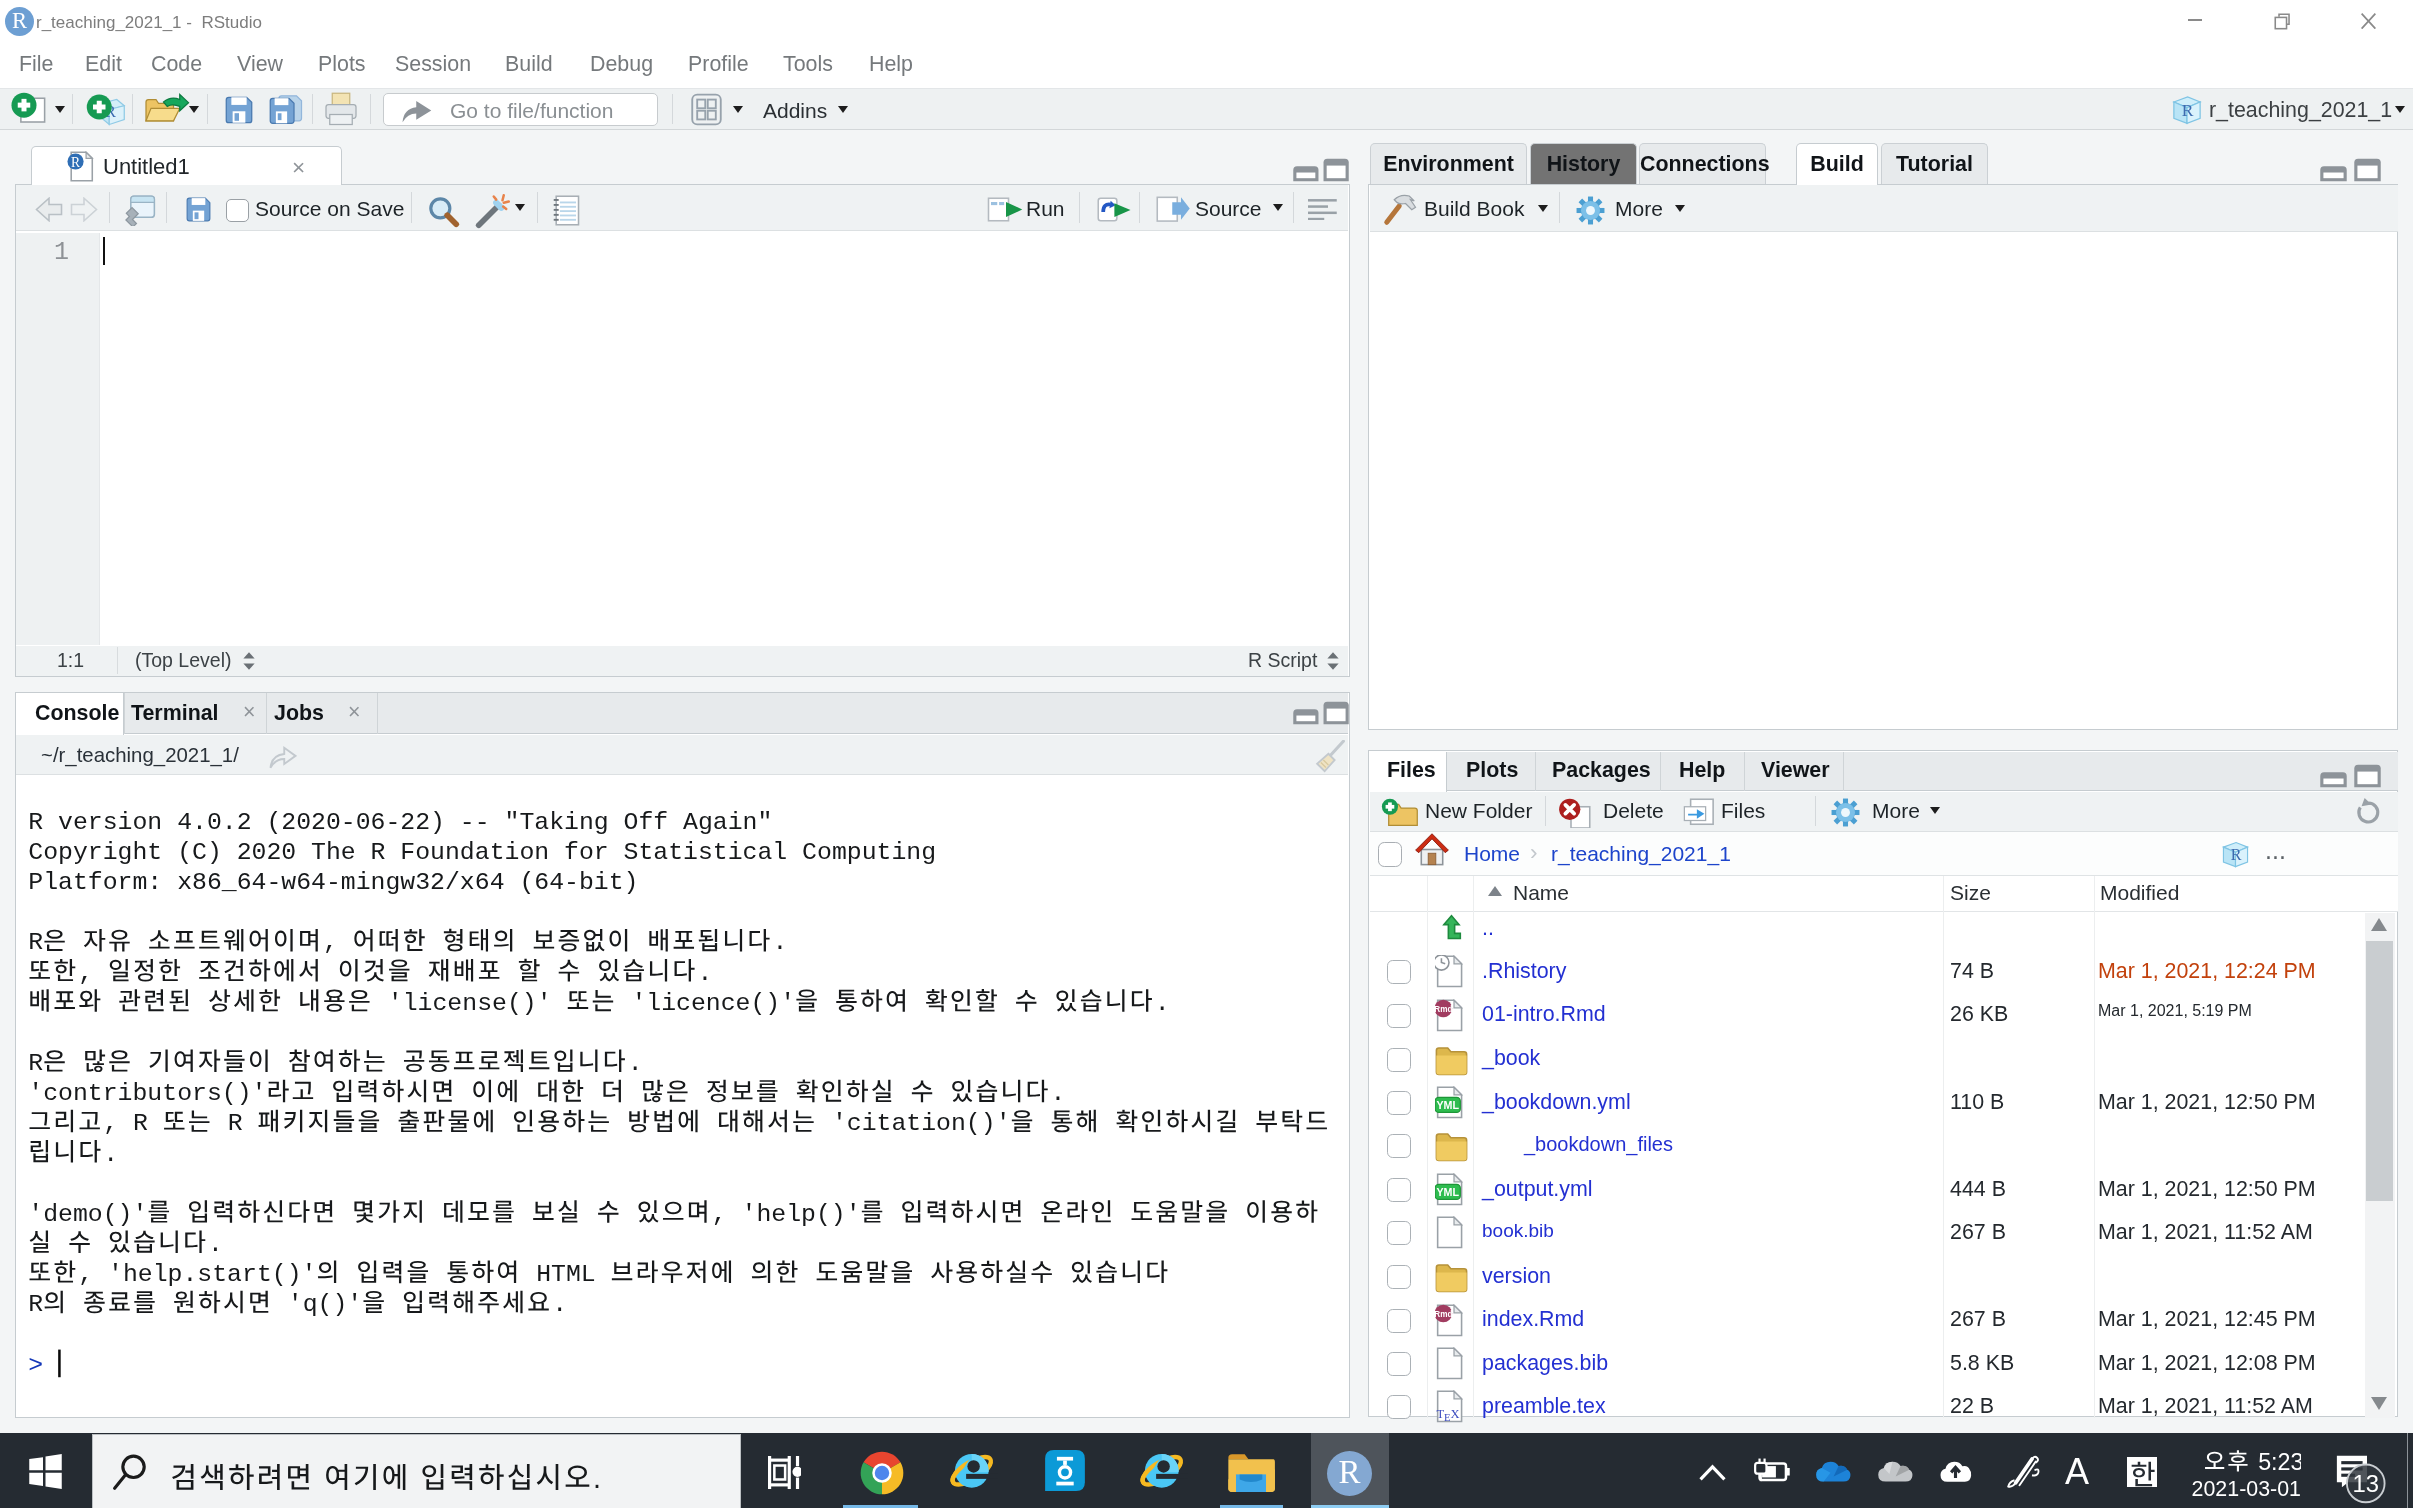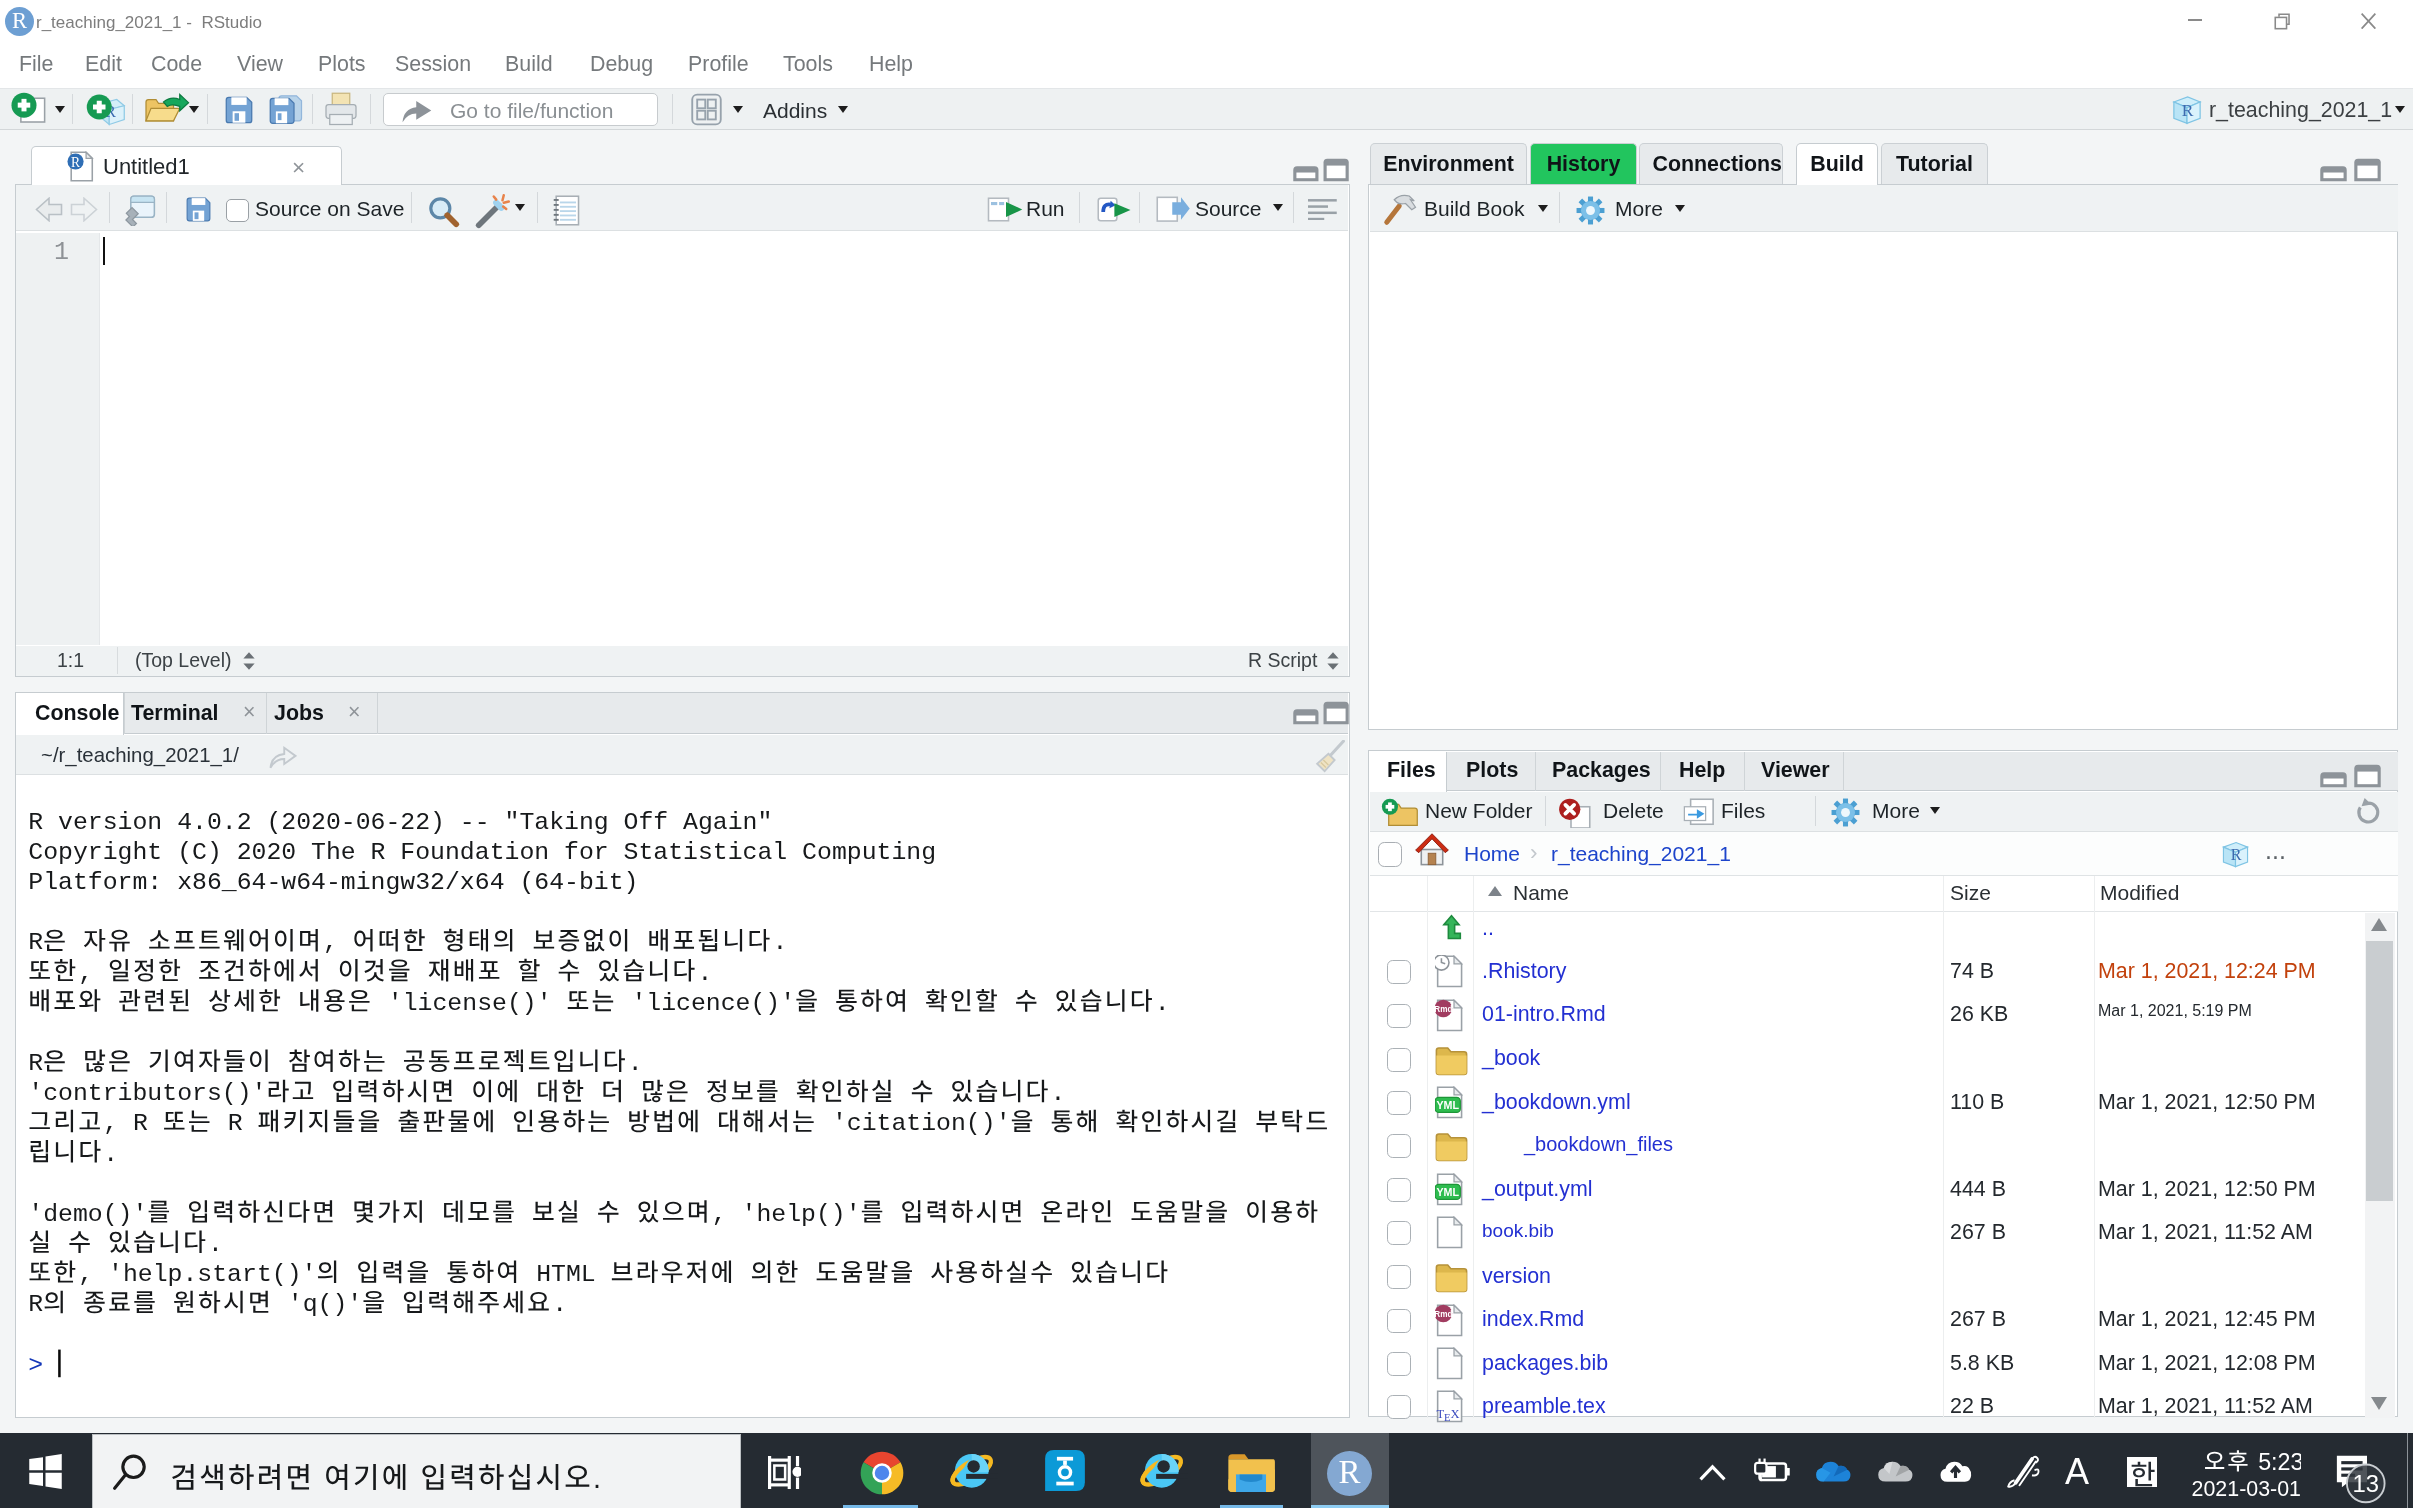--- a/index.html
+++ b/index.html
@@ -730,22 +730,22 @@
     <use href="#kc8fc" transform="translate(714.6 806) scale(0.03950 -0.03950)" fill="#17191b"></use>
     <use href="#kc138" transform="translate(754.4 806) scale(0.03950 -0.03950)" fill="#17191b"></use>
     <use href="#kc694" transform="translate(794.2 806) scale(0.03950 -0.03950)" fill="#17191b"></use>
     <text x="834.0" y="806" font-family="Liberation Mono" font-size="39.5" fill="#17191b" xml:space="preserve">.</text>
     <text x="0" y="902" font-family="Liberation Mono" font-size="39.5" fill="#1437b8">&gt;</text>
     <rect x="47.5" y="867" width="4" height="44" fill="#0a0a0a"></rect>
   </svg>
 
 <div class="pane" style="left:1368px;top:184px;width:1030px;height:546px"></div>
 <div class="abs" style="left:1370px;top:143px;width:157px;height:41px;background:#e7eaec;border:1.3px solid #cbd0d4;border-bottom:none;border-radius:5px 5px 0 0;text-align:center"><span class="tabtxt" style="line-height:41px">Environment</span></div>
-<div class="abs" style="left:1530px;top:143px;width:107px;height:41px;background:#22c55e;border:1.3px solid #cbd0d4;border-bottom:none;border-radius:5px 5px 0 0;text-align:center"><span class="tabtxt" style="line-height:41px">History</span></div>
-<div class="abs" style="left:1639px;top:143px;width:144px;height:41px;background:#e7eaec;border:1.3px solid #cbd0d4;border-bottom:none;border-radius:5px 5px 0 0;text-align:right"><span class="tabtxt" style="line-height:41px">Connections</span></div>
+<div class="abs" style="left:1530px;top:143px;width:107px;height:41px;background:#737373;border:1.3px solid #cbd0d4;border-bottom:none;border-radius:5px 5px 0 0;text-align:center"><span class="tabtxt" style="line-height:41px">History</span></div>
+<div class="abs" style="left:1639px;top:143px;width:127px;height:41px;background:#e7eaec;border:1.3px solid #cbd0d4;border-bottom:none;border-radius:5px 5px 0 0;text-align:left"><span class="tabtxt" style="line-height:41px">Connections</span></div>
 <div class="abs" style="left:1796px;top:143px;width:82px;height:43px;background:#fff;border:1.3px solid #c6ccd0;border-bottom:none;border-radius:5px 5px 0 0;text-align:center"><span class="tabtxt" style="line-height:41px">Build</span></div>
 <div class="abs" style="left:1881px;top:143px;width:107px;height:41px;background:#e7eaec;border:1.3px solid #cbd0d4;border-bottom:none;border-radius:5px 5px 0 0;text-align:center"><span class="tabtxt" style="line-height:41px">Tutorial</span></div>
 <div class="abs" style="left:1370px;top:185px;width:1028px;height:47px;background:#eff2f3;border-bottom:1.3px solid #dce0e2"></div>
 
 <svg class="abs" style="left:1383px;top:191px" width="35" height="35" viewBox="0 0 56 56">
 <path d="M6 50 L26 24" stroke="#b5763a" stroke-width="8" stroke-linecap="round"></path>
 <path d="M18 14 Q28 4 42 8 L50 16 L44 14 L52 26 L46 30 L36 20 Q26 22 22 18 Z" fill="#d9dde0" stroke="#9aa1a7" stroke-width="2"></path>
 </svg>
 <div class="lbl" style="left:1424px;top:197px">Build Book</div>
 <div class="caret" style="left:1538px;top:205px"></div>

